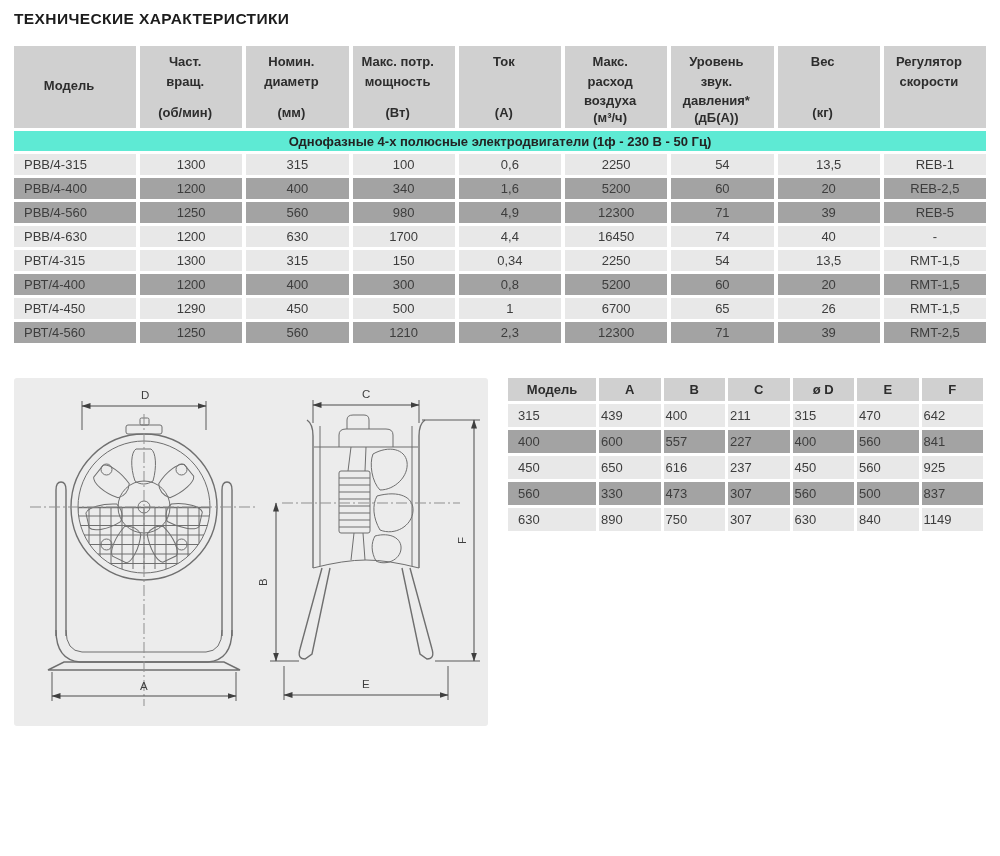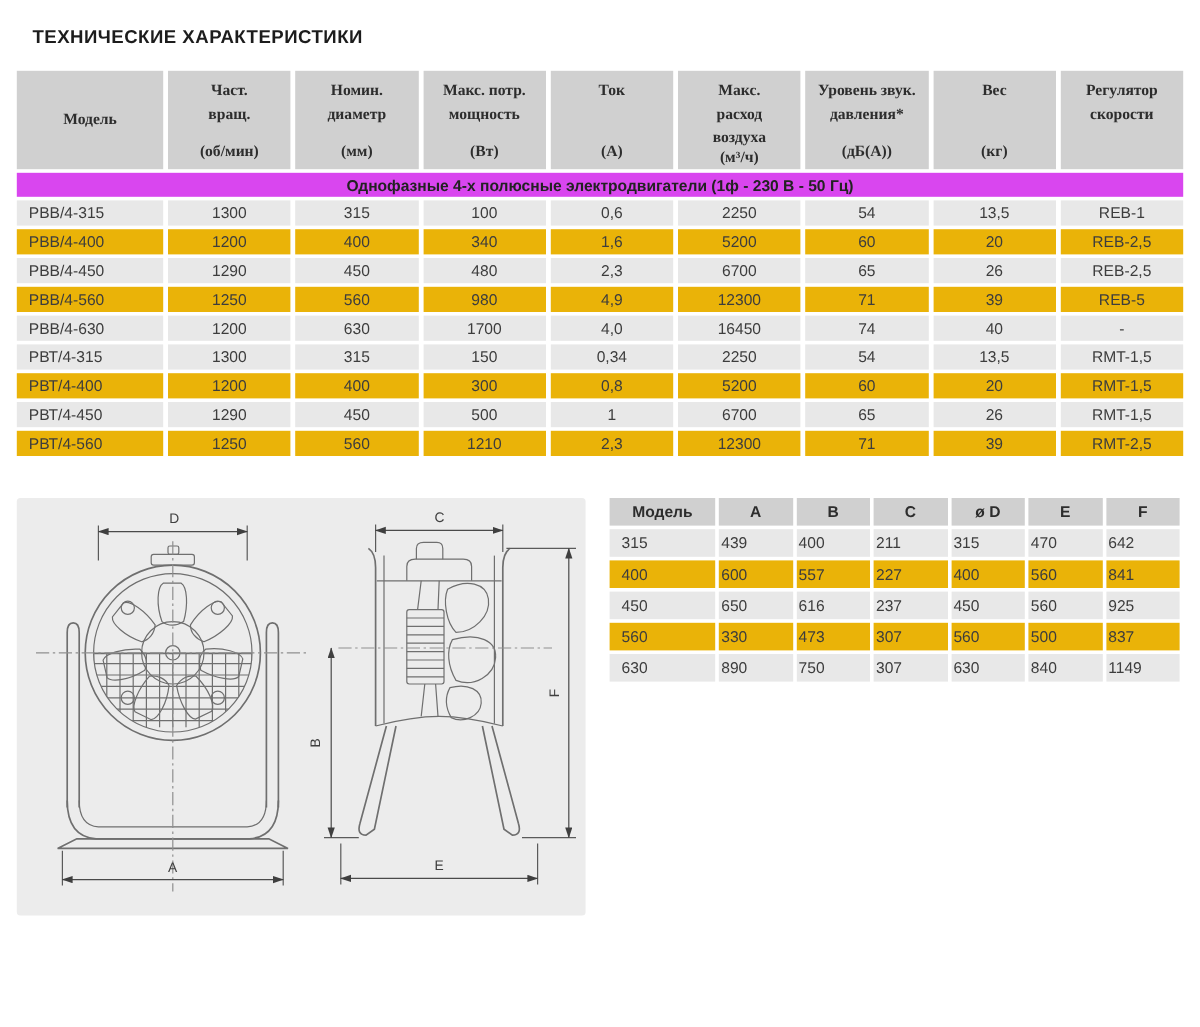--- a/index.html
+++ b/index.html
@@ -4,44 +4,44 @@
 <style>
   html,body{margin:0;padding:0;}
   body{
     width:1000px;height:856px;background:#ffffff;
     font-family:"Liberation Sans",sans-serif;color:#3d3d3d;
     position:relative;overflow:hidden;
   }
   .page{padding:10px 14px 0 14px;}
   .doc-title{
     font-size:15.5px;font-weight:bold;color:#1c1c1c;
-    letter-spacing:.4px;margin:13px;line-height:1.1;
+    letter-spacing:.4px;margin:0;line-height:1.1;
   }
   
   .spec-table{
     border-collapse:separate;border-spacing:4px 3px;table-layout:fixed;
     width:calc(100% + 8px);margin:16px -4px 0 -4px;
   }
   .spec-table th{
-    background:#d0d0d0;height:70px;padding:6px 3px 6px 3px;
-    font-size:13px;font-weight:bold;color:#2d2d2d;vertical-align:top;font-family:Liberation Serif, serif;
+    background:#d0d0d0;height:70px;padding:6px 15px 6px 3px;
+    font-size:13px;font-weight:bold;color:#2d2d2d;vertical-align:top;
   }
   .hwrap{display:flex;flex-direction:column;justify-content:space-between;
     align-items:center;height:68px;text-align:center;}
   .hwrap.center{justify-content:center;}
   .hname{white-space:pre-line;line-height:1.5;}
   .hunit{line-height:1.1;}
   .spec-table td{
     height:19px;font-size:13px;color:#3d3d3d;text-align:center;padding:1px 3px;
   }
   tr.light td{background:#e8e8e8;}
-  tr.dark td{background:#eab308;}
+  tr.dark td{background:#a3a3a3;}
   .spec-table td.model, .dims-table td.model{text-align:left;padding-left:10px;}
   tr.section td{
-    background:#d946ef;height:15px;padding:3px 0 2px 0;
+    background:#5eead4;height:15px;padding:3px 0 2px 0;
     font-weight:bold;color:#222222;font-size:13px;
   }
   
   #title-dims{margin-top:26px;}
   .dims-row{display:flex;gap:20px;margin-top:32px;align-items:flex-start;}
   .drawing-box{
     flex:none;width:474px;height:348px;background:#ececec;border-radius:3px;
     position:relative;
   }
   .drawing-box svg{position:absolute;left:0;top:0;display:block;}
@@ -165,48 +165,37 @@
           <td class="model">РВВ/4-400</td>
           <td>1200</td>
           <td>400</td>
           <td>340</td>
           <td>1,6</td>
           <td>5200</td>
           <td>60</td>
           <td>20</td>
           <td>REB-2,5</td>
         </tr>
-        <tr class="light">
-          <td class="model">РВВ/4-450</td>
-          <td>1290</td>
-          <td>450</td>
-          <td>480</td>
-          <td>2,3</td>
-          <td>6700</td>
-          <td>65</td>
-          <td>26</td>
-          <td>REB-2,5</td>
-        </tr>
         <tr class="dark">
           <td class="model">РВВ/4-560</td>
           <td>1250</td>
           <td>560</td>
           <td>980</td>
           <td>4,9</td>
           <td>12300</td>
           <td>71</td>
           <td>39</td>
           <td>REB-5</td>
         </tr>
         <tr class="light">
           <td class="model">РВВ/4-630</td>
           <td>1200</td>
           <td>630</td>
           <td>1700</td>
-          <td>4,0</td>
+          <td>4,4</td>
           <td>16450</td>
           <td>74</td>
           <td>40</td>
           <td>-</td>
         </tr>
         <tr class="light">
           <td class="model">РВТ/4-315</td>
           <td>1300</td>
           <td>315</td>
           <td>150</td>

